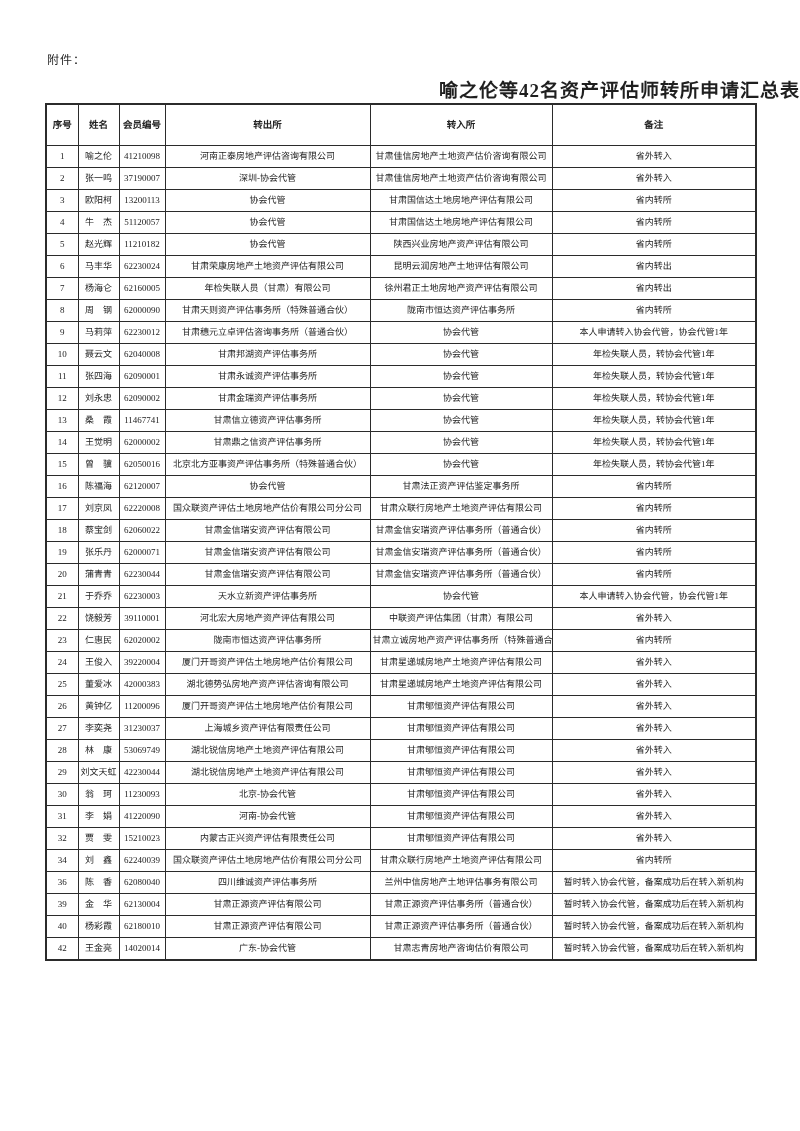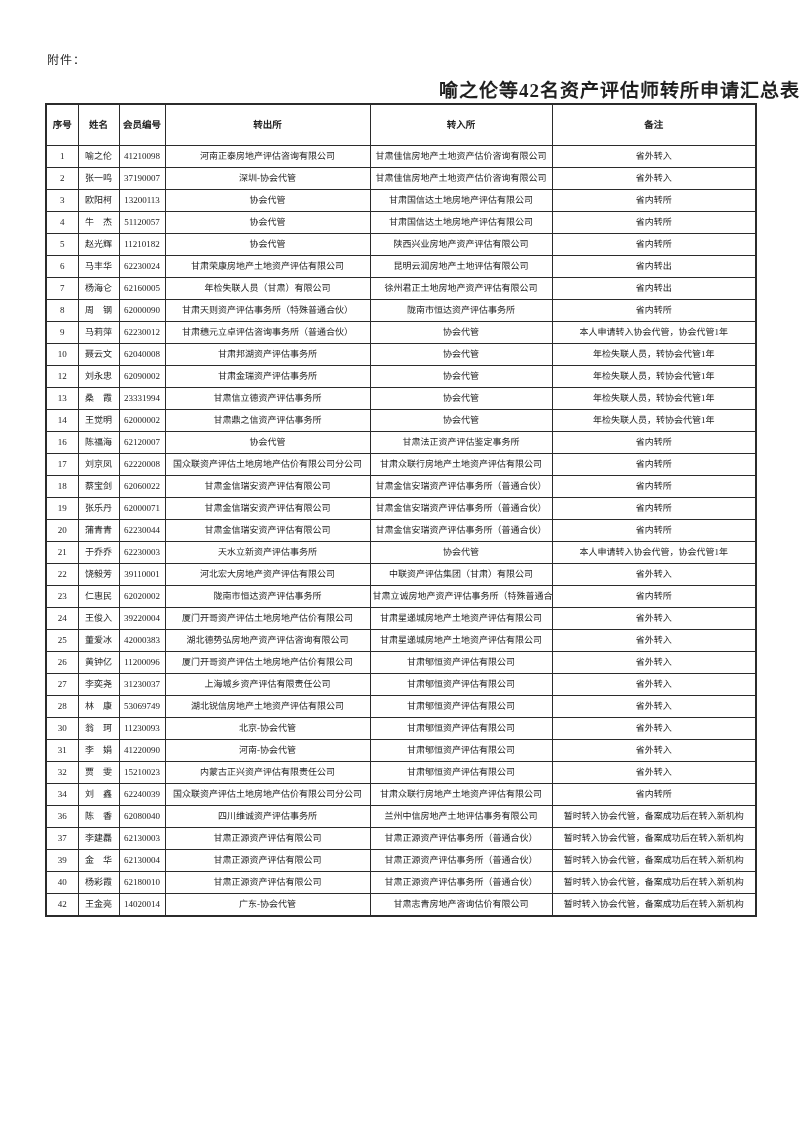--- a/index.html
+++ b/index.html
@@ -175,40 +175,56 @@
         </tr>
         <tr>
           <td>10</td>
           <td>聂云文</td>
           <td>62040008</td>
           <td>甘肃邦湖资产评估事务所</td>
           <td>协会代管</td>
           <td>年检失联人员，转协会代管1年</td>
         </tr>
         <tr>
+          <td>11</td>
+          <td>张四海</td>
+          <td>62090001</td>
+          <td>甘肃永诚资产评估事务所</td>
+          <td>协会代管</td>
+          <td>年检失联人员，转协会代管1年</td>
+        </tr>
+        <tr>
           <td>12</td>
           <td>刘永忠</td>
           <td>62090002</td>
           <td>甘肃金瑞资产评估事务所</td>
           <td>协会代管</td>
           <td>年检失联人员，转协会代管1年</td>
         </tr>
         <tr>
           <td>13</td>
           <td>桑　霞</td>
-          <td>23331994</td>
+          <td>11467741</td>
           <td>甘肃信立德资产评估事务所</td>
           <td>协会代管</td>
           <td>年检失联人员，转协会代管1年</td>
         </tr>
         <tr>
           <td>14</td>
           <td>王觉明</td>
           <td>62000002</td>
           <td>甘肃鼎之信资产评估事务所</td>
+          <td>协会代管</td>
+          <td>年检失联人员，转协会代管1年</td>
+        </tr>
+        <tr>
+          <td>15</td>
+          <td>曾　骥</td>
+          <td>62050016</td>
+          <td>北京北方亚事资产评估事务所（特殊普通合伙）</td>
           <td>协会代管</td>
           <td>年检失联人员，转协会代管1年</td>
         </tr>
         <tr>
           <td>16</td>
           <td>陈福海</td>
           <td>62120007</td>
           <td>协会代管</td>
           <td>甘肃法正资产评估鉴定事务所</td>
           <td>省内转所</td>
@@ -298,20 +314,28 @@
           <td>李奕尧</td>
           <td>31230037</td>
           <td>上海城乡资产评估有限责任公司</td>
           <td>甘肃郇恒资产评估有限公司</td>
           <td>省外转入</td>
         </tr>
         <tr>
           <td>28</td>
           <td>林　康</td>
           <td>53069749</td>
+          <td>湖北锐信房地产土地资产评估有限公司</td>
+          <td>甘肃郇恒资产评估有限公司</td>
+          <td>省外转入</td>
+        </tr>
+        <tr>
+          <td>29</td>
+          <td>刘文天虹</td>
+          <td>42230044</td>
           <td>湖北锐信房地产土地资产评估有限公司</td>
           <td>甘肃郇恒资产评估有限公司</td>
           <td>省外转入</td>
         </tr>
         <tr>
           <td>30</td>
           <td>翁　珂</td>
           <td>11230093</td>
           <td>北京-协会代管</td>
           <td>甘肃郇恒资产评估有限公司</td>
@@ -343,28 +367,20 @@
         </tr>
         <tr>
           <td>36</td>
           <td>陈　香</td>
           <td>62080040</td>
           <td>四川维诚资产评估事务所</td>
           <td>兰州中信房地产土地评估事务有限公司</td>
           <td>暂时转入协会代管，备案成功后在转入新机构</td>
         </tr>
         <tr>
-          <td>37</td>
-          <td>李建磊</td>
-          <td>62130003</td>
-          <td>甘肃正源资产评估有限公司</td>
-          <td>甘肃正源资产评估事务所（普通合伙）</td>
-          <td>暂时转入协会代管，备案成功后在转入新机构</td>
-        </tr>
-        <tr>
           <td>39</td>
           <td>金　华</td>
           <td>62130004</td>
           <td>甘肃正源资产评估有限公司</td>
           <td>甘肃正源资产评估事务所（普通合伙）</td>
           <td>暂时转入协会代管，备案成功后在转入新机构</td>
         </tr>
         <tr>
           <td>40</td>
           <td>杨彩霞</td>

